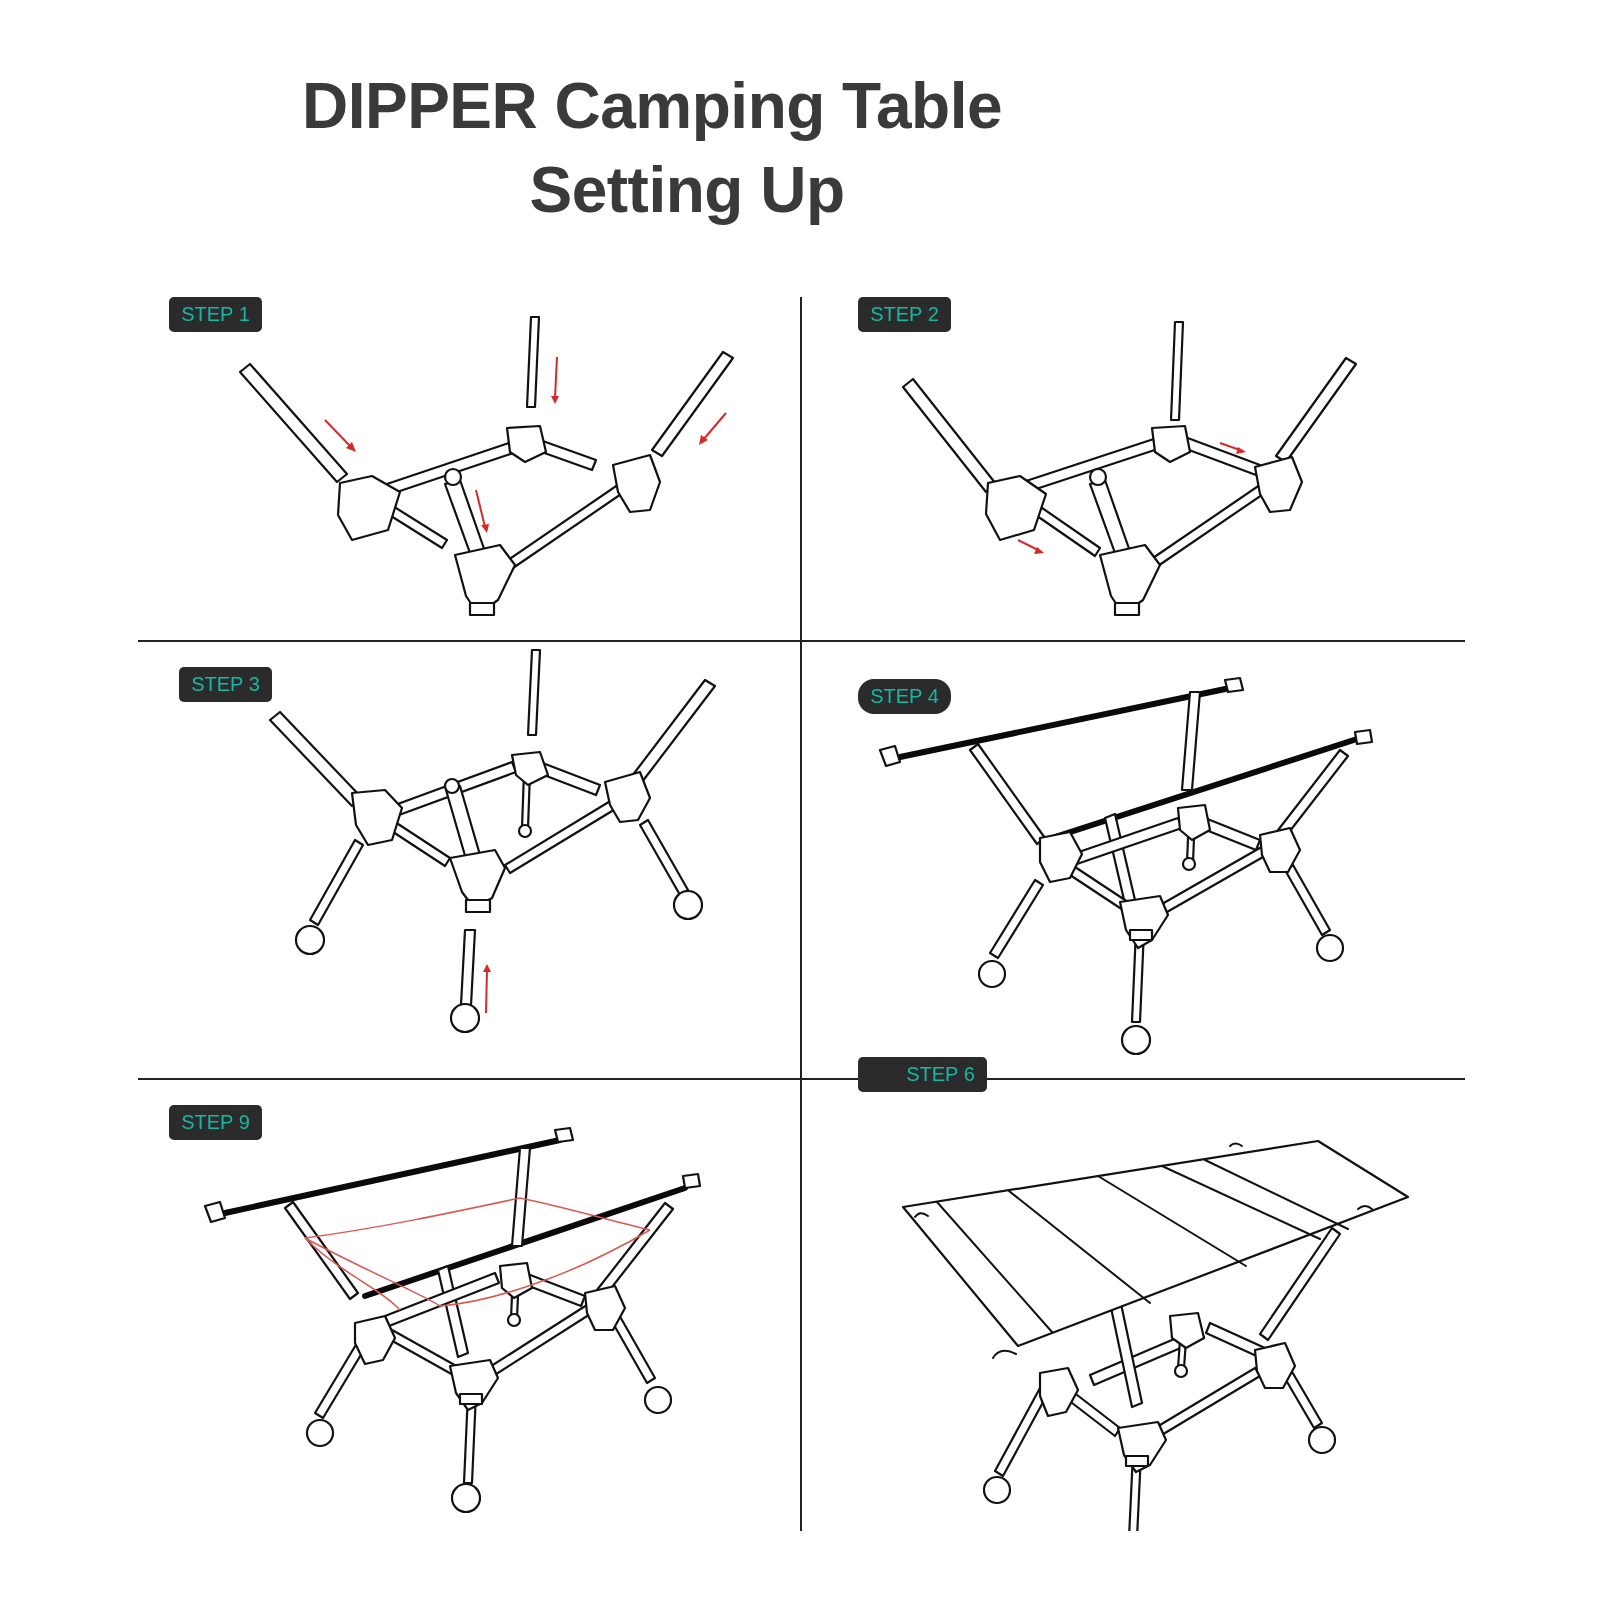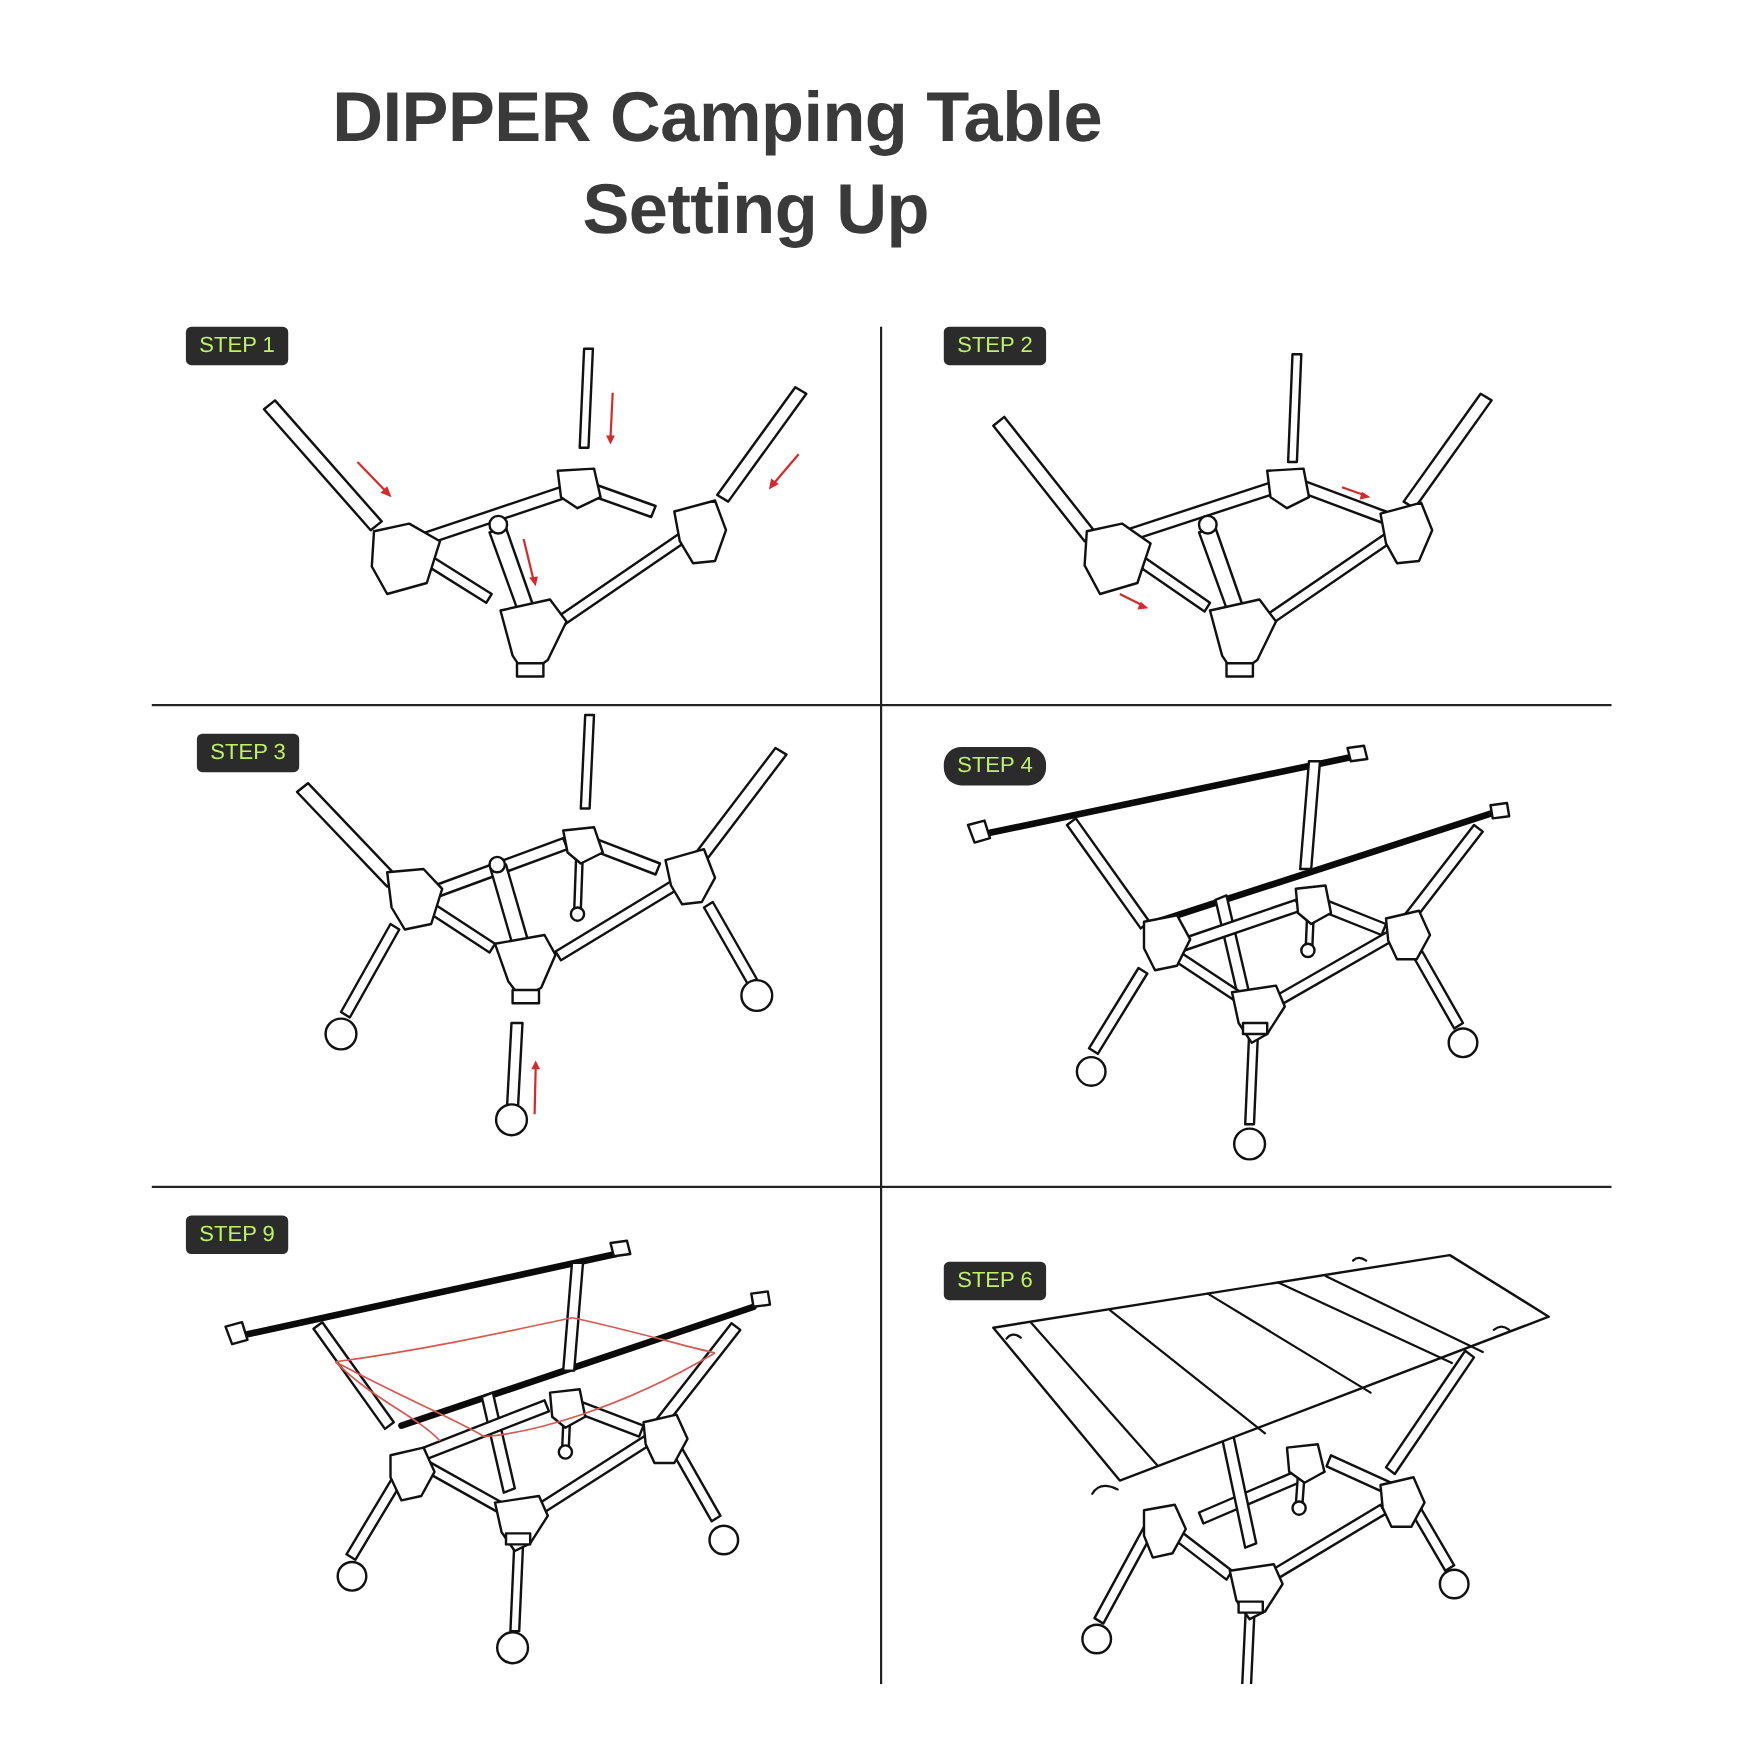--- a/index.html
+++ b/index.html
@@ -2,21 +2,21 @@
 <html><head>
 <meta charset="utf-8">
 <style>
   html, body { margin: 0; padding: 0; background: #ffffff; }
   body { width: 1600px; height: 1600px; position: relative; overflow: hidden; font-family: "Liberation Sans", sans-serif; }
   .title { position: absolute; left: 0; width: 1304px; text-align: center; color: #3a3a3a; font-weight: bold; font-size: 64px; line-height: 84px; letter-spacing: -0.5px; }
   .title.l1 { top: 64px; }
   .title.l2 { top: 148px; margin-left: 35px; }
   .divider-h { position: absolute; height: 1.5px; background: #222; }
   .divider-v { position: absolute; width: 1.5px; background: #222; }
-  .badge { position: absolute; width: 93px; height: 35px; background: #2b2b2b; border-radius: 5px; color: #bef264; font-size: 20px; line-height: 35px; text-align: center; }
+  .badge { position: absolute; width: 93px; height: 35px; background: #2b2b2b; border-radius: 5px; color: #14b8a6; font-size: 20px; line-height: 35px; text-align: center; }
   .panel { position: absolute; }
   svg .ln { fill: #fff; stroke: #111; stroke-width: 2.2; stroke-linejoin: round; stroke-linecap: round; }
   svg .thin { fill: none; stroke: #111; stroke-width: 2; stroke-linecap: round; }
   svg .bar { fill: none; stroke: #0a0a0a; stroke-width: 6; stroke-linecap: round; }
   svg .arrow { fill: none; stroke: #d42a2a; stroke-width: 2; }
   svg .arrowhead { fill: #d42a2a; stroke: none; }
   svg .cord { fill: none; stroke: #d9584f; stroke-width: 1.5; }
 </style>
 </head>
 <body>
@@ -26,21 +26,21 @@
 
 <div class="divider-v" style="left:800px; top:297px; height:1234px;"></div>
 <div class="divider-h" style="left:138px; top:640px; width:1327px;"></div>
 <div class="divider-h" style="left:138px; top:1078px; width:1327px;"></div>
 
 <div class="badge" style="left:169px; top:297px;">STEP 1</div>
 <div class="badge" style="left:858px; top:297px;">STEP 2</div>
 <div class="badge" style="left:179px; top:667px;">STEP 3</div>
 <div class="badge" style="left:858px; top:679px;border-radius:16px;">STEP 4</div>
 <div class="badge" style="left:169px; top:1105px;">STEP 9</div>
-<div class="badge" style="left:858px; top:1147px;">STEP 6</div>
+<div class="badge" style="left:858px; top:1057px;padding-left:36px;">STEP 6</div>
 
 <svg class="panel" style="left:0; top:0;" width="800" height="640" viewBox="0 0 800 640">
   <g>
 
     <path class="ln" d="M378 487 L527 437 L531 447 L382 497 Z"></path>
     <path class="ln" d="M540 440 L596 460 L592 470 L536 450 Z"></path>
     <path class="ln" d="M388 503 L447 540 L442 548 L383 511 Z"></path>
     <path class="ln" d="M508 560 L625 480 L630 488 L513 568 Z"></path>
 
     <path class="ln" d="M240 372 L250 364 L347 474 L337 482 Z"></path>

